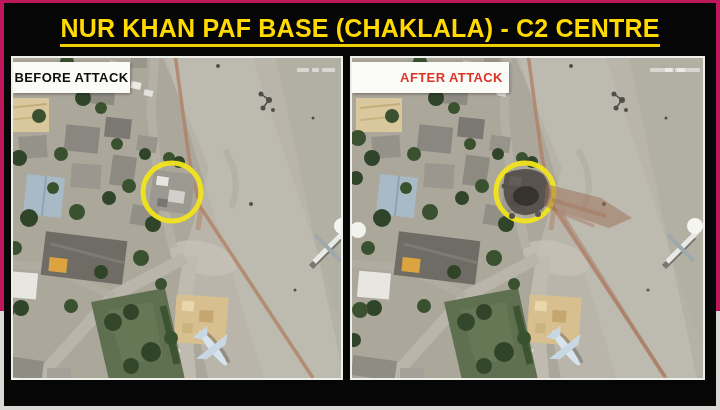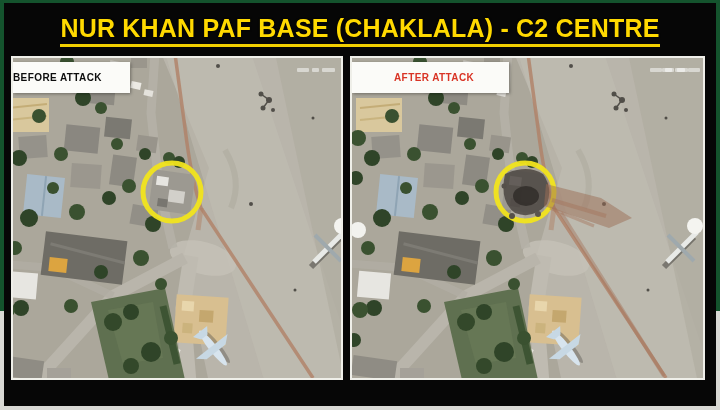--- a/index.html
+++ b/index.html
@@ -2,21 +2,21 @@
 <html><head>
 <meta charset="utf-8">
 <style>
   html,body { margin:0; padding:0; }
   body {
     width:720px; height:410px;
     background:#d8d8d4;
     font-family:"Liberation Sans", sans-serif;
     overflow:hidden;
   }
-  .frame { position:relative; width:720px; height:311px; background:#14532d; }
+  .frame { position:relative; width:720px; height:311px; background:#be185d; }
   .canvas {
     position:absolute; left:4px; top:3px; width:712px; height:403px;
     background:#060606;
   }
   .title-wrap { position:absolute; top:11px; left:0; width:100%; text-align:center; }
   .title {
     display:inline-block;
     color:#FFD900;
     font-size:25px; font-weight:bold; letter-spacing:0.2px;
     border-bottom:3px solid #f2cf00; padding-bottom:1px;
@@ -27,22 +27,22 @@
     position:absolute; top:53px; margin:0;
     border:2px solid #efefe9; background:#b3afa4;
     overflow:hidden;
   }
   .panel-before { left:7px;  width:328px; height:320px; }
   .panel-after  { left:346px; width:351px; height:320px; }
   .panel svg.sat { display:block; width:100%; height:100%; }
   .label {
     position:absolute; left:0; top:4px; height:31px;
     background:#fbfbf8;
-    display:flex; align-items:center; justify-content:flex-start;
-    font-weight:bold; font-size:10px; letter-spacing:0.4px;
+    display:flex; align-items:center; justify-content:center;
+    font-weight:bold; font-size:13px; letter-spacing:0.4px;
     box-shadow:1px 1px 3px rgba(0,0,0,0.35);
   }
   .label-before { width:117px; color:#0d0d0d; }
   .label-after  { width:115px; color:#d93425;padding-left:42px; }
   .defs-svg { position:absolute; width:0; height:0; overflow:hidden; }
 </style>
 </head>
 <body>
 
 <div class="frame">

